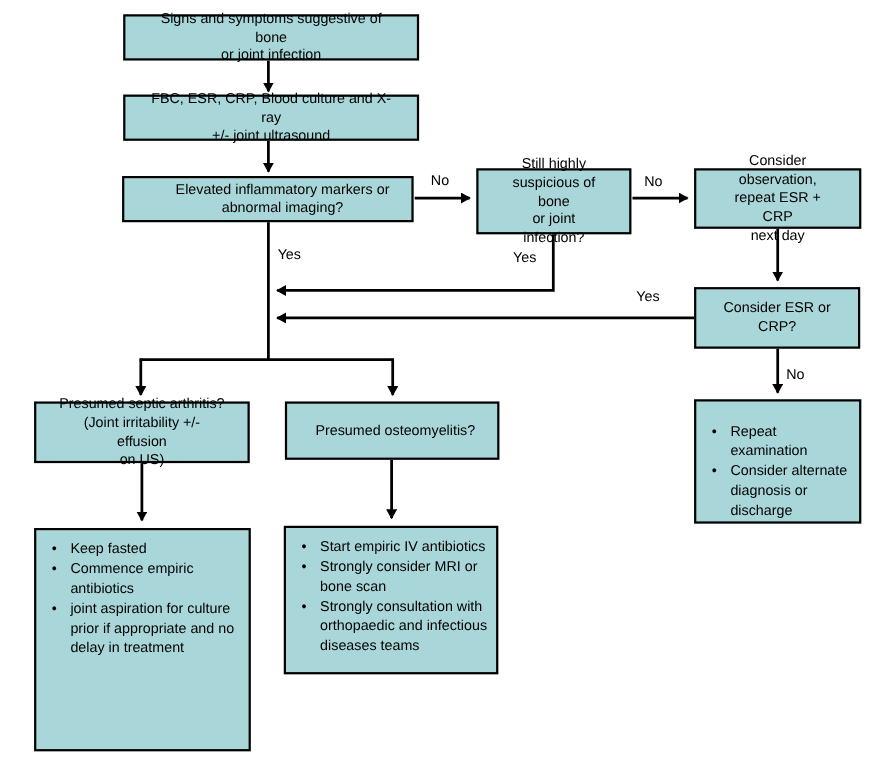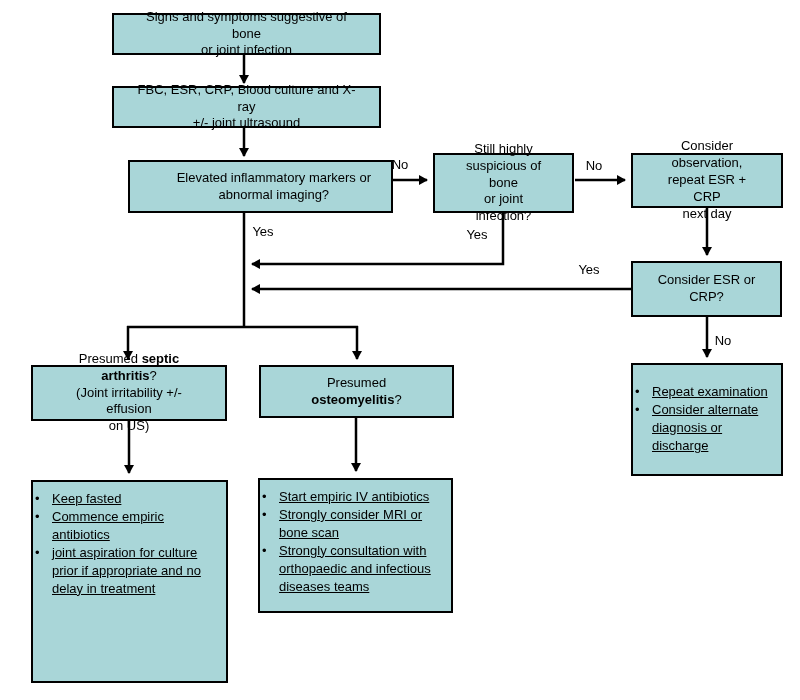--- a/index.html
+++ b/index.html
@@ -34,25 +34,25 @@
     line-height:1.3;
   }
   .box.center{
     display:flex;
     align-items:center;
     justify-content:flex-end;
     text-align:center;
     white-space:pre-line;
     padding:2px 20px;
   }
-  .box.bullets{padding:8px 6px 4px 0;line-height:1.38;text-decoration:underline;}
+  .box.bullets{padding:8px 6px 4px 12px;line-height:1.38;}
   .box.bullets ul{margin:0;padding:0;list-style:none;}
   .box.bullets li{position:relative;padding-left:19px;text-align:left;}
   .box.bullets li::before{content:"\2022";position:absolute;left:2px;}
-  .box b{font-weight:700;}
+  .box b{font-weight:400;}
   .lbl{
     position:absolute;
     transform:translate(-50%,-50%);
     font-size:13px;
     white-space:nowrap;
   }
 </style>
 </head>
 <body>
 
@@ -83,21 +83,21 @@
   <div class="box center" style="left:112px;top:13px;width:269px;height:42px">
     <span>Signs and symptoms suggestive of bone
 or joint infection</span>
   </div>
 
   <div class="box center" style="left:112px;top:86px;width:269px;height:42px">
     <span>FBC, ESR, CRP, Blood culture and X-ray
 +/- joint ultrasound</span>
   </div>
 
-  <div class="box center" style="left:128px;top:160px;width:265px;height:53px">
+  <div class="box center" style="left:111px;top:160px;width:265px;height:42px">
     <span>Elevated inflammatory markers or
 abnormal imaging?</span>
   </div>
 
   <div class="box center" style="left:433px;top:153px;width:141px;height:60px">
     <span>Still highly
 suspicious of bone
 or joint infection?</span>
   </div>
 

